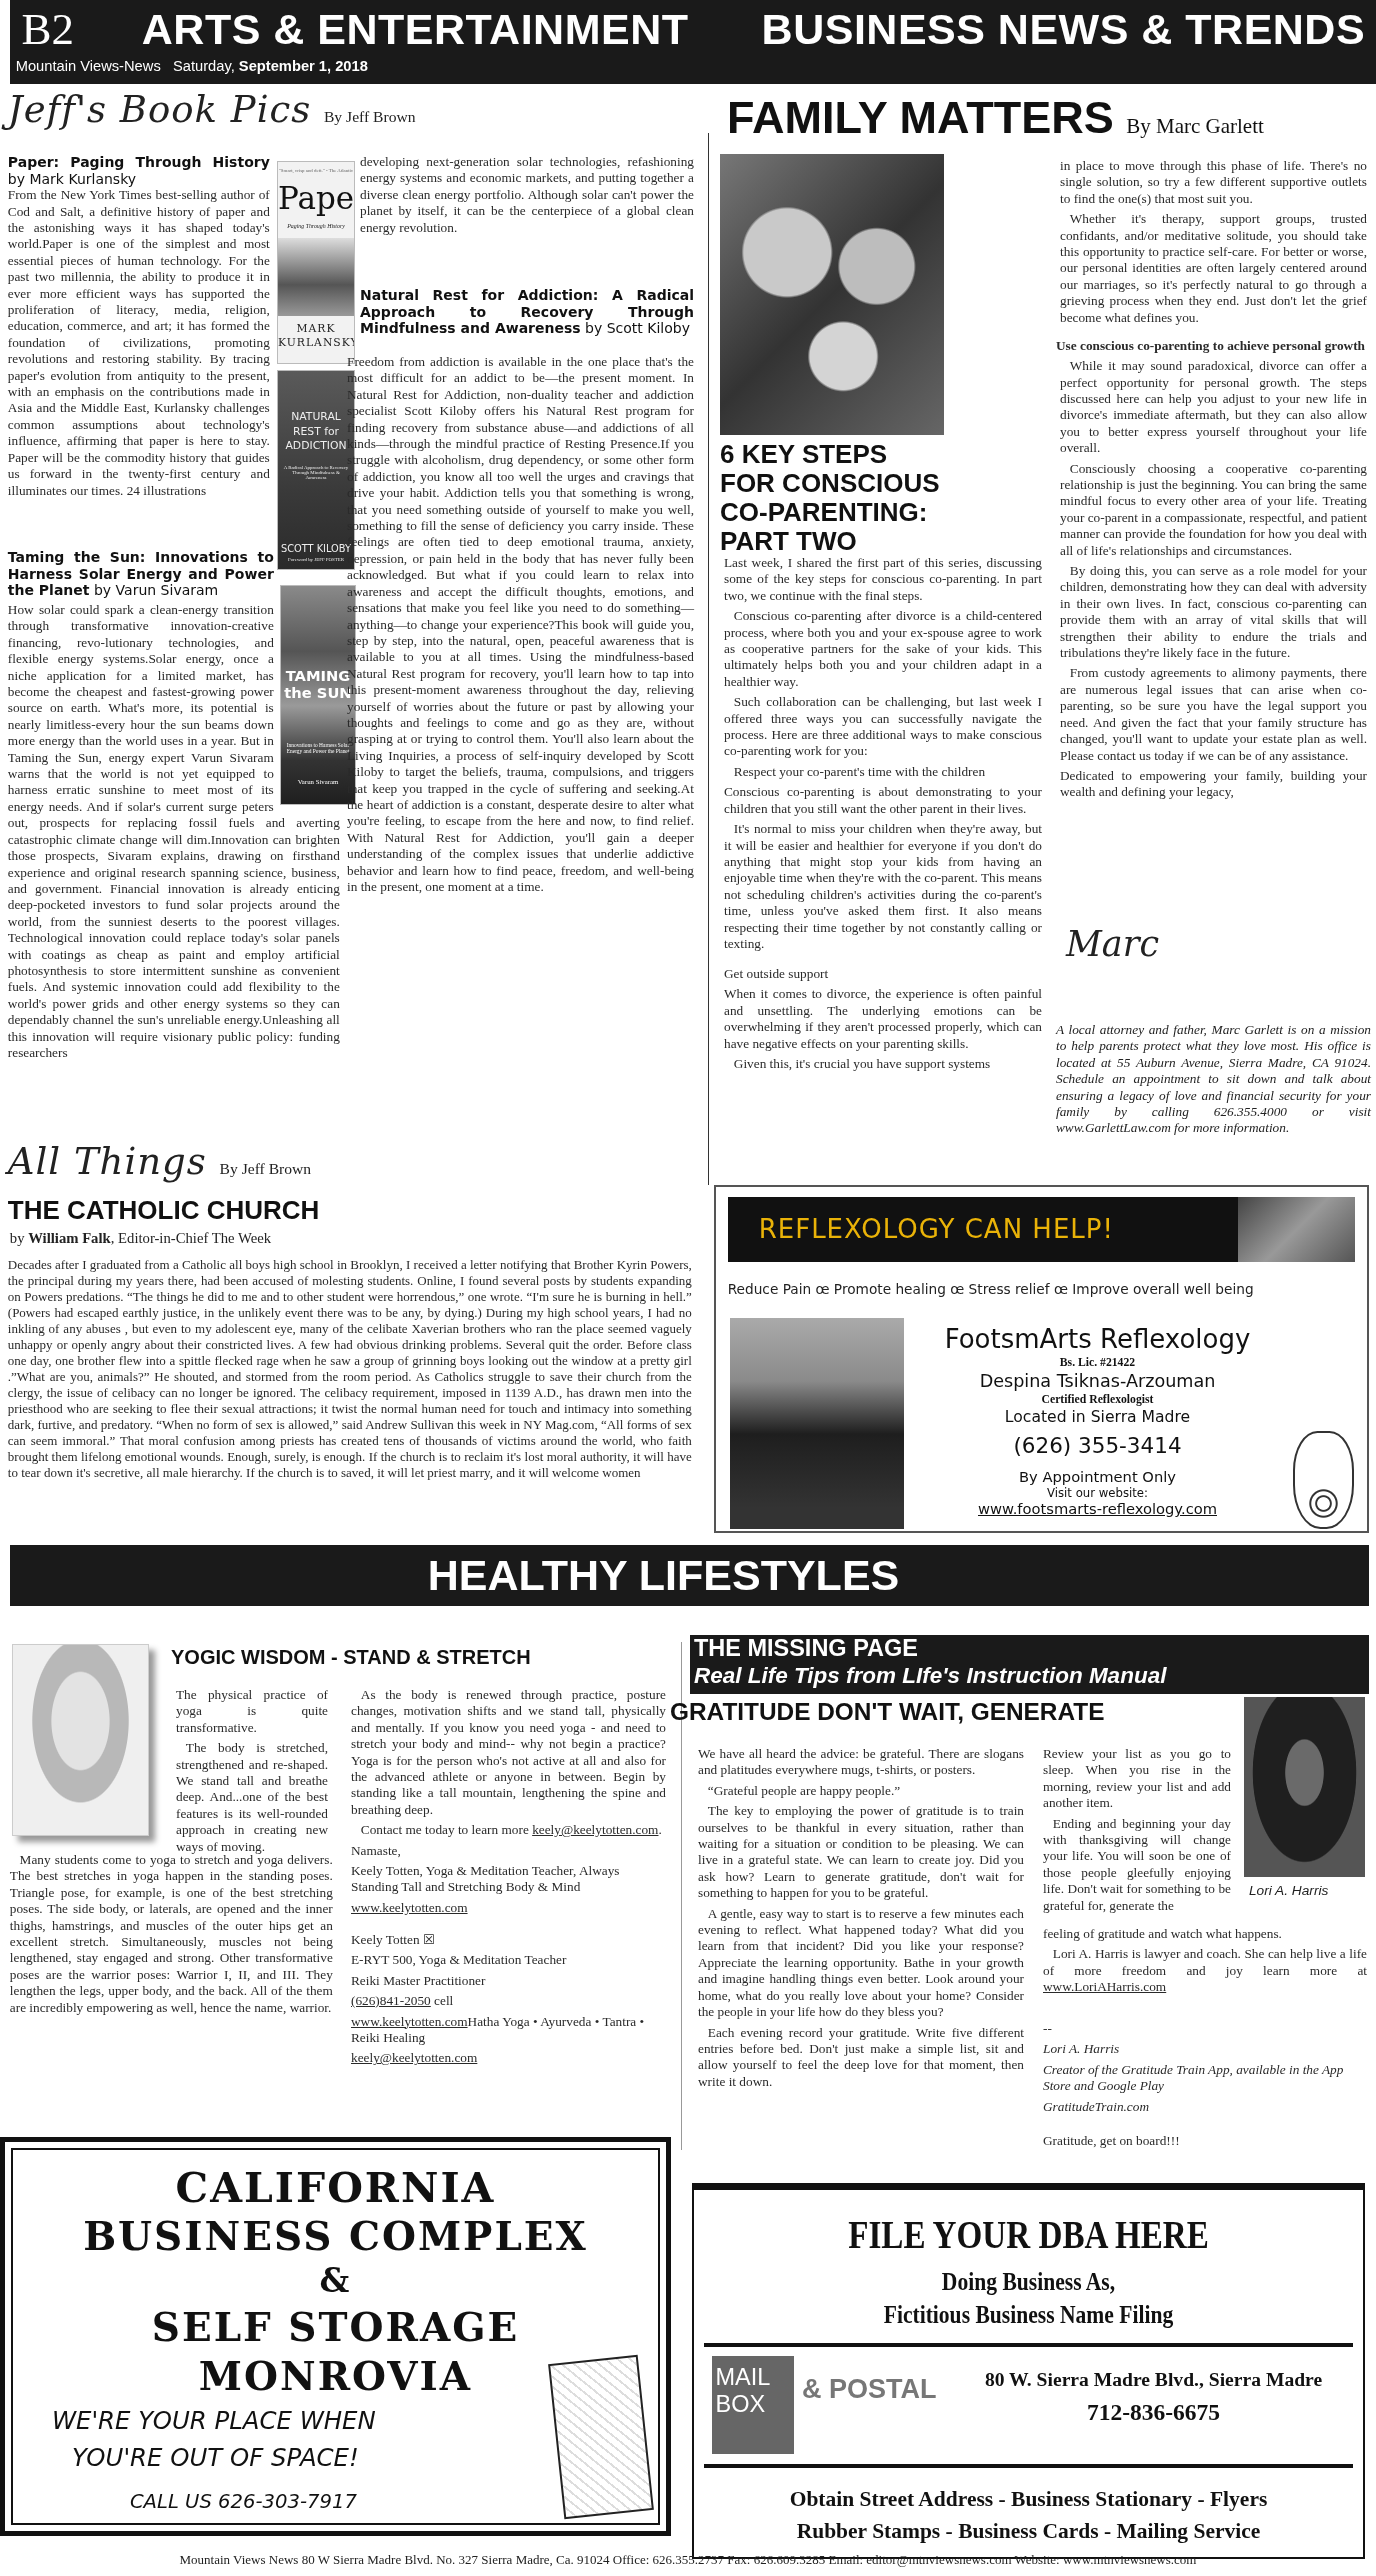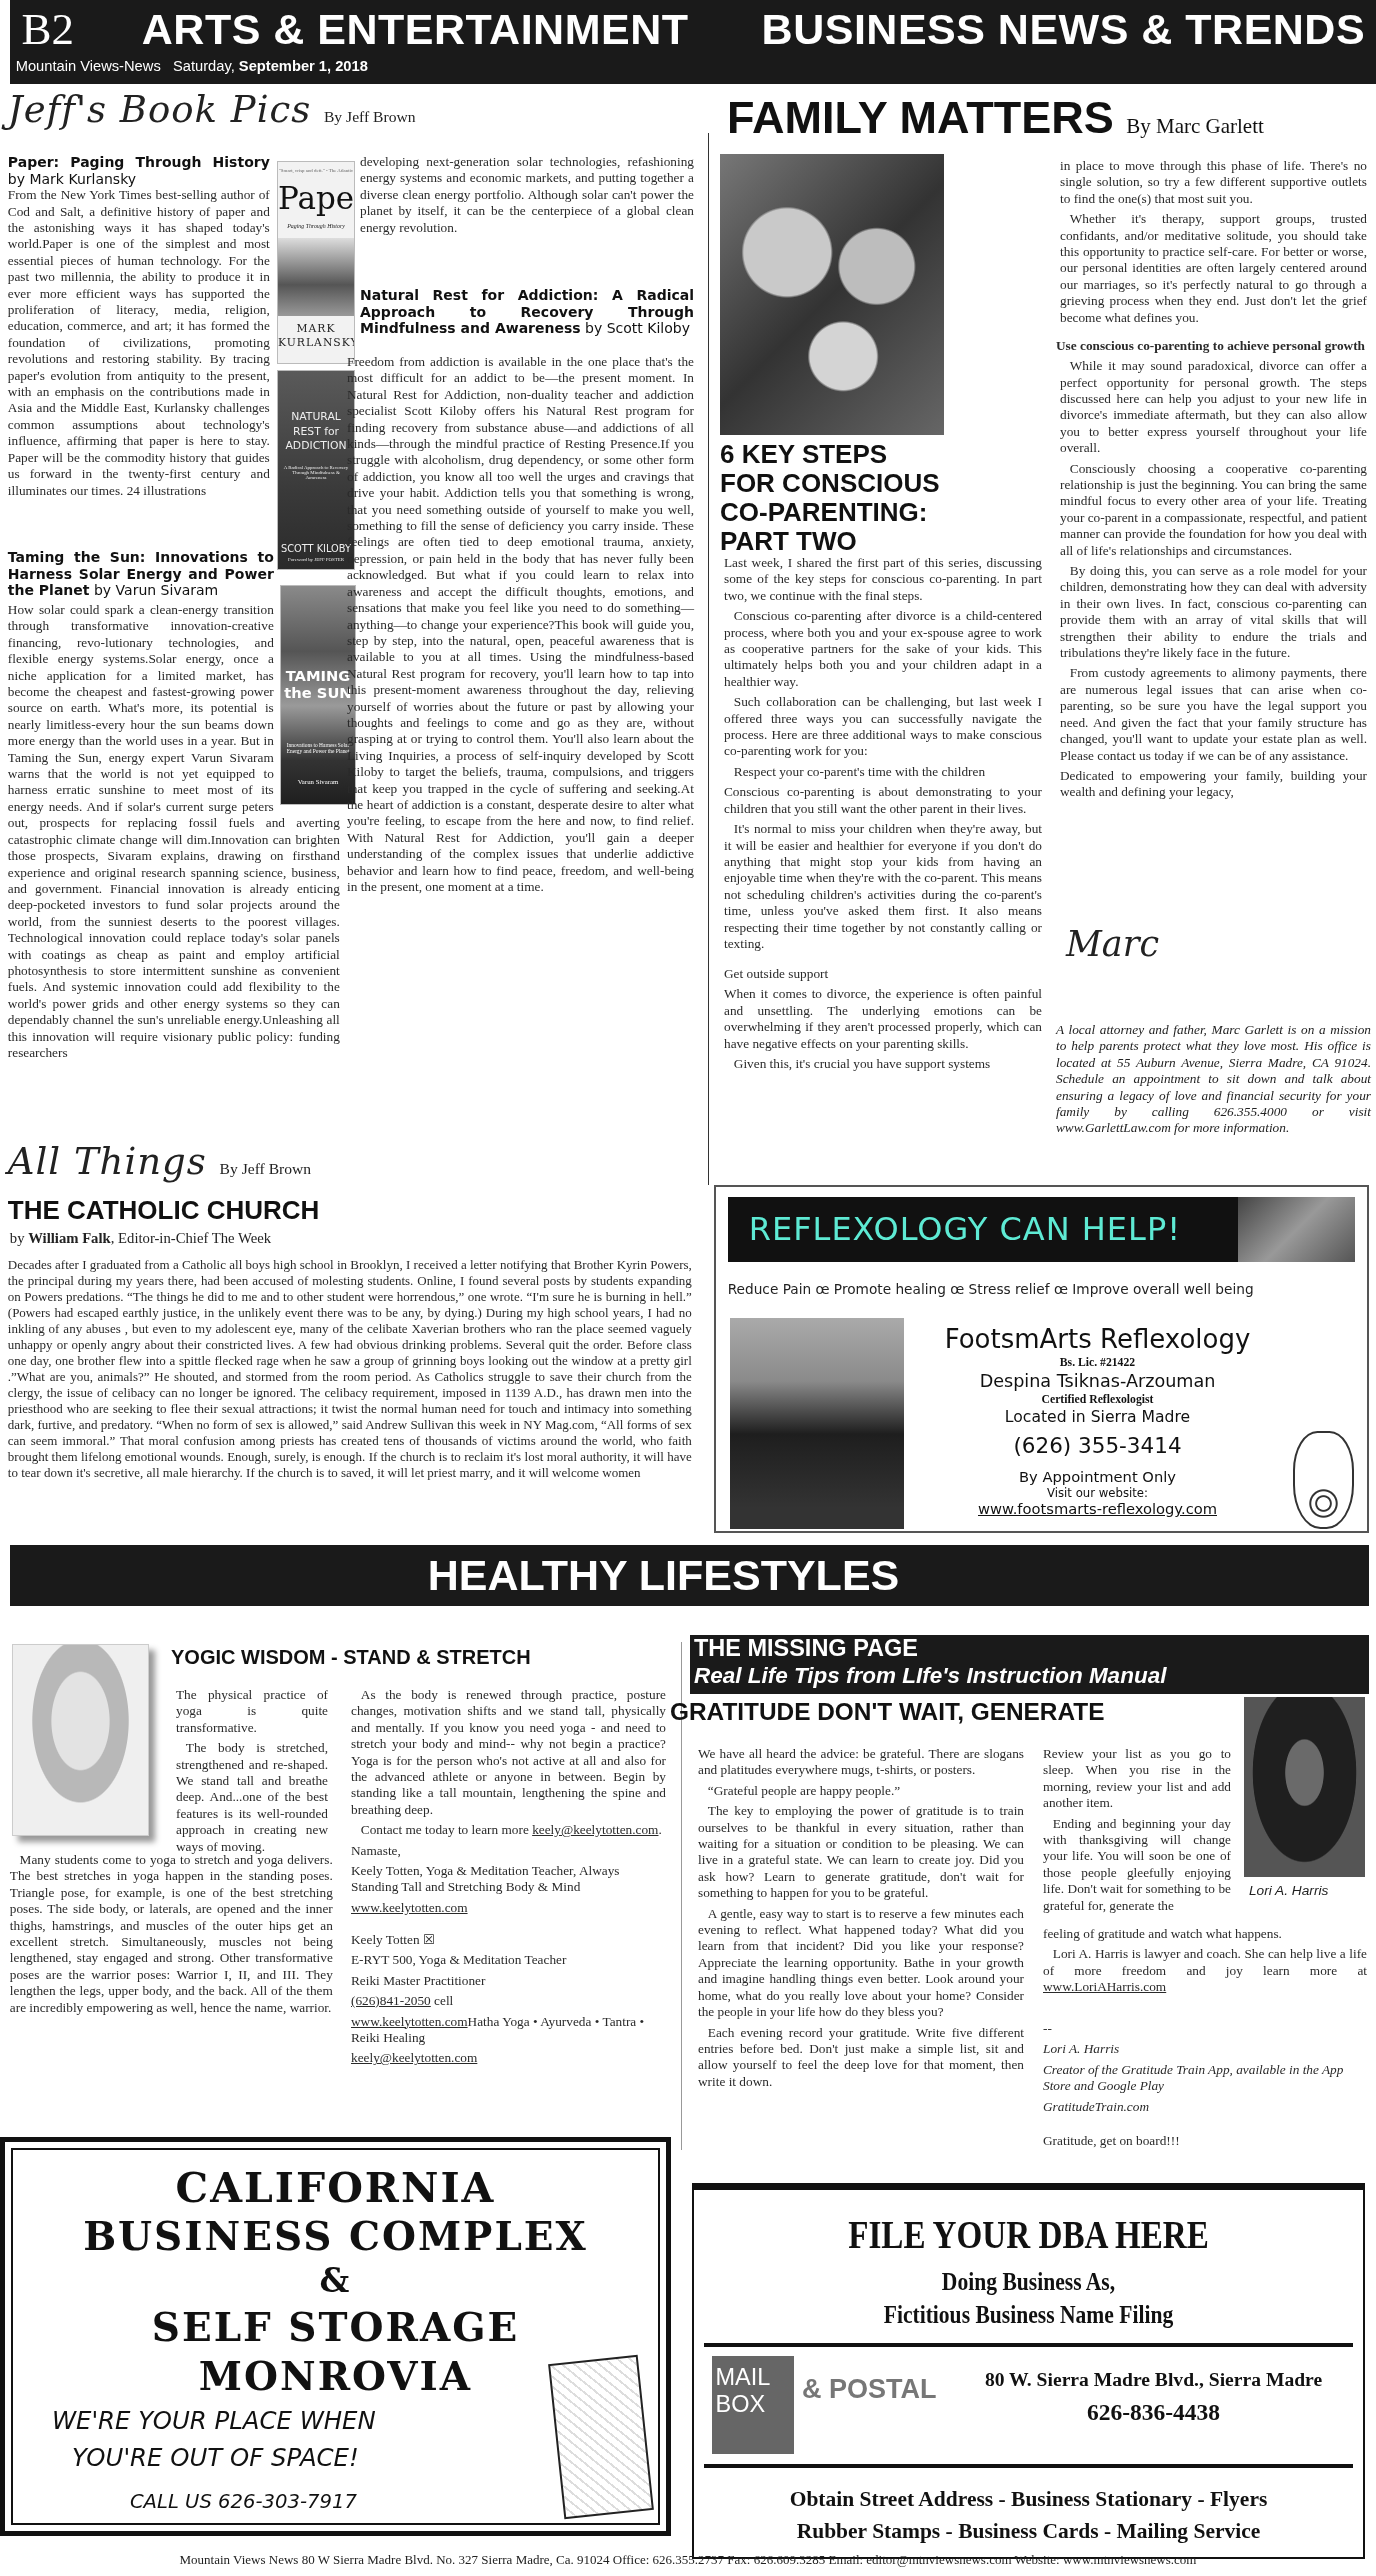--- a/index.html
+++ b/index.html
@@ -36,21 +36,21 @@
   .fm-title { left: 727px; top: 92px; font-family: "Liberation Sans", sans-serif; font-weight: bold; font-size: 45px; line-height: 51px; color: #111; }
   .fm-by { font-family: "Liberation Serif", serif; font-weight: normal; font-size: 21px; margin-top: 45px; }
   .vrule { background: #333; width: 1px; }
   .photo-family { left: 720px; top: 154px; width: 224px; height: 281px; background: radial-gradient(circle at 30% 35%, #c9c9c9 0 18%, transparent 19%), radial-gradient(circle at 70% 40%, #bdbdbd 0 16%, transparent 17%), radial-gradient(circle at 55% 72%, #d4d4d4 0 14%, transparent 15%), linear-gradient(135deg,#777,#333 50%,#666); }
   .fm-headline { left: 720px; top: 440px; width: 225px; font-family: "Liberation Sans", sans-serif; font-weight: bold; font-size: 26px; line-height: 29px; color: #111; }
   .fm-signature { left: 1066px; top: 924px; font-family: "DejaVu Serif", serif; font-style: italic; font-size: 35px; color: #222; }
   .fm-bio { font-style: italic; font-size: 13.3px; line-height: 16.4px; text-align: justify; }
 
   
   .ad-reflex { left: 714px; top: 1185px; width: 655px; height: 348px; border: 2px solid #555; background: #fff; }
-  .rf-banner { left: 11.7px; top: 9.8px; width: 510px; height: 65px; background: #111; color: #5eead4; font-family: "DejaVu Sans", sans-serif; font-size: 32px; line-height: 65px; padding-left: 21px; letter-spacing: 1px; }
+  .rf-banner { left: 11.7px; top: 9.8px; width: 510px; height: 65px; background: #111; color: #eab308; font-family: "DejaVu Sans", sans-serif; font-size: 26px; line-height: 65px; padding-left: 31px; letter-spacing: 1px; }
   .rf-foot-thumb { left: 522px; top: 9.8px; width: 117px; height: 65px; background: linear-gradient(135deg,#444,#999 50%,#555); }
   .rf-tagline { left: 11.7px; top: 94px; width: 626px; font-family: "DejaVu Sans", sans-serif; font-size: 13.7px; color: #222; }
   .rf-photo { left: 13.7px; top: 131px; width: 174px; height: 211px; background: linear-gradient(180deg,#aaa 0%,#8a8a8a 30%,#1e1e1e 55%,#333 90%); }
   .rf-center { left: 196px; top: 137px; width: 371px; text-align: center; color: #111; }
   .rf-biz { font-family: "DejaVu Sans", sans-serif; font-size: 26px; line-height: 31px; }
   .rf-lic { font-family: "Liberation Serif", serif; font-weight: bold; font-size: 11.7px; line-height: 15.6px; }
   .rf-name { font-family: "DejaVu Sans", sans-serif; font-size: 17.6px; line-height: 21.5px; }
   .rf-cert { font-family: "Liberation Serif", serif; font-weight: bold; font-size: 11.7px; line-height: 15.6px; }
   .rf-loc { font-family: "DejaVu Sans", sans-serif; font-size: 15.6px; line-height: 19.6px; }
   .rf-phone { font-family: "DejaVu Sans", sans-serif; font-size: 21.5px; line-height: 29px; margin-top: 3.9px; }
@@ -307,20 +307,20 @@
   <div class="dba-title">FILE YOUR DBA HERE</div>
   <div class="dba-sub" style="top:76px;">Doing Business As,</div>
   <div class="dba-sub" style="top:109px;">Fictitious Business Name Filing</div>
   <div class="dba-rule" style="top:153px;"></div>
   <div class="abs mailbox-logo">
     <div>MAIL</div>
     <div>BOX</div>
   </div>
   <div class="abs postal-text">&amp; POSTAL</div>
   <div class="abs dba-addr">80 W. Sierra Madre Blvd., Sierra Madre</div>
-  <div class="abs dba-phone">626-836-4438</div>
+  <div class="abs dba-phone">712-836-6675</div>
   <div class="dba-rule" style="top:274px;"></div>
   <div class="dba-services" style="top:295px;">Obtain Street Address - Business Stationary - Flyers</div>
   <div class="dba-services" style="top:327px;">Rubber Stamps  -  Business Cards  -  Mailing Service</div>
 </div>
 
 <div class="abs footer">Mountain Views News     80 W Sierra Madre Blvd.  No. 327   Sierra Madre, Ca.  91024   Office:  626.355.2737  Fax:  626.609.3285  Email:  editor@mtnviewsnews.com  Website:  www.mtnviewsnews.com</div>
 
 
 </body></html>

